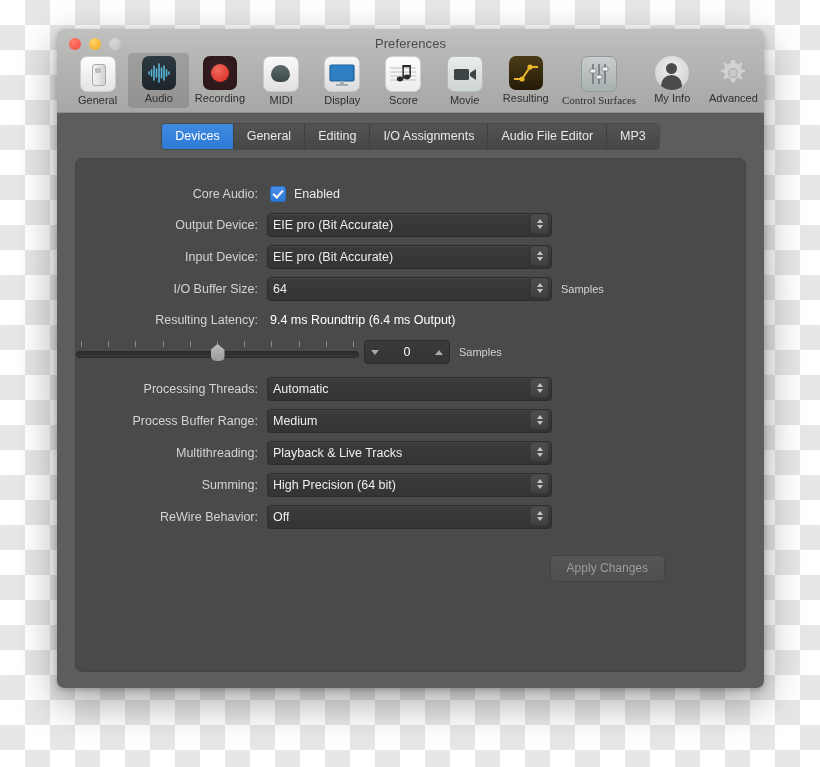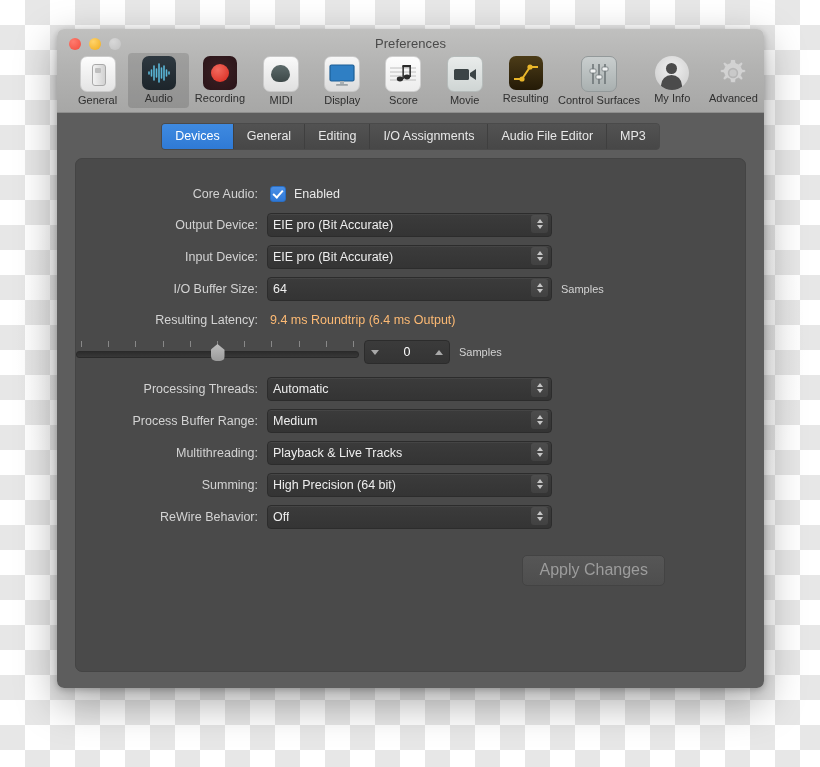--- a/index.html
+++ b/index.html
@@ -95,21 +95,21 @@
     margin: 0 auto 2px auto;
     border-radius: 7px;
     position: relative;
     overflow: hidden;
   }
   .tb-label {
     font-size: 11px;
     color: #2f2f2f;
     white-space: nowrap;
   }
-  .tb-item.wide { width: 92px; }
+  .tb-item.wide { width: 92px; font-family: Liberation Serif, serif; }
 
   
   .ico-general { background: linear-gradient(to bottom,#fdfdfd,#e4e4e4); border:1px solid #cbcbcb; }
   .ico-general::after {
     content:""; position:absolute; left:11px; top:7px; width:12px; height:20px;
     border-radius:3px; background: linear-gradient(to right,#f3f3f3,#d2d2d2);
     border:1px solid #a9a9a9;
   }
   .ico-general::before {
     content:""; position:absolute; left:14px; top:11px; width:6px; height:5px;
@@ -247,21 +247,21 @@
   .chev-up { border-bottom: 4px solid #c6c6c6; }
   .chev-dn { border-top: 4px solid #c6c6c6; }
 
   .suffix {
     font-size: 11px;
     color: #d3d3d3;
     padding-left: 9px;
   }
   .static-val {
     font-size: 12.5px;
-    color: #fdba74;
+    color: #ffffff;
     padding-left: 3px;
   }
 
   
   .cbox {
     width: 14px; height: 14px;
     border-radius: 3px;
     background: linear-gradient(to bottom,#4a90e8,#2f78d6);
     border: 1px solid #2a6ec2;
     position: relative;
@@ -352,21 +352,21 @@
     display: flex;
     justify-content: flex-end;
     padding-right: 80px;
     margin-top: 26px;
   }
   .apply-btn {
     background: linear-gradient(to bottom,#565656,#4e4e4e);
     border: 1px solid #434343;
     border-radius: 5px;
     color: #9c9c9c;
-    font-size: 16px;
+    font-size: 12px;
     padding: 5px 16px 6px 16px;
     cursor: default;
   }
 </style>
 </head>
 <body>
 
 <div id="page-shade"></div>
 
 <div id="window">

